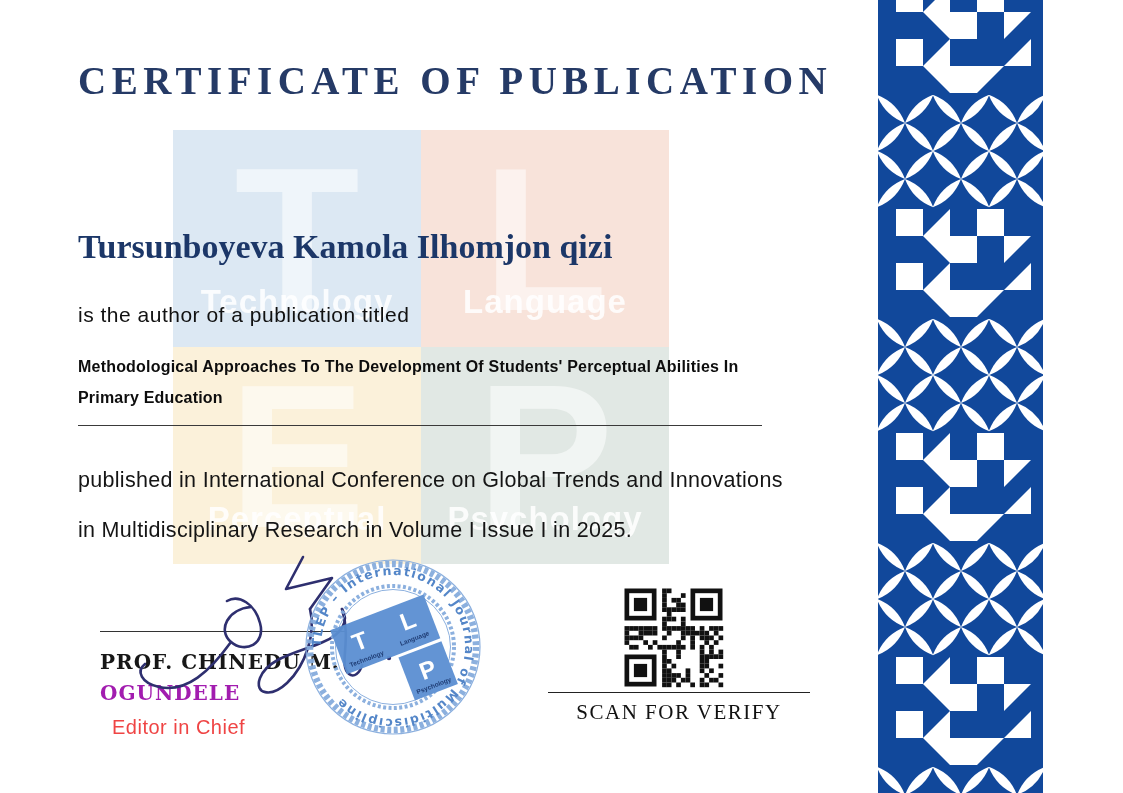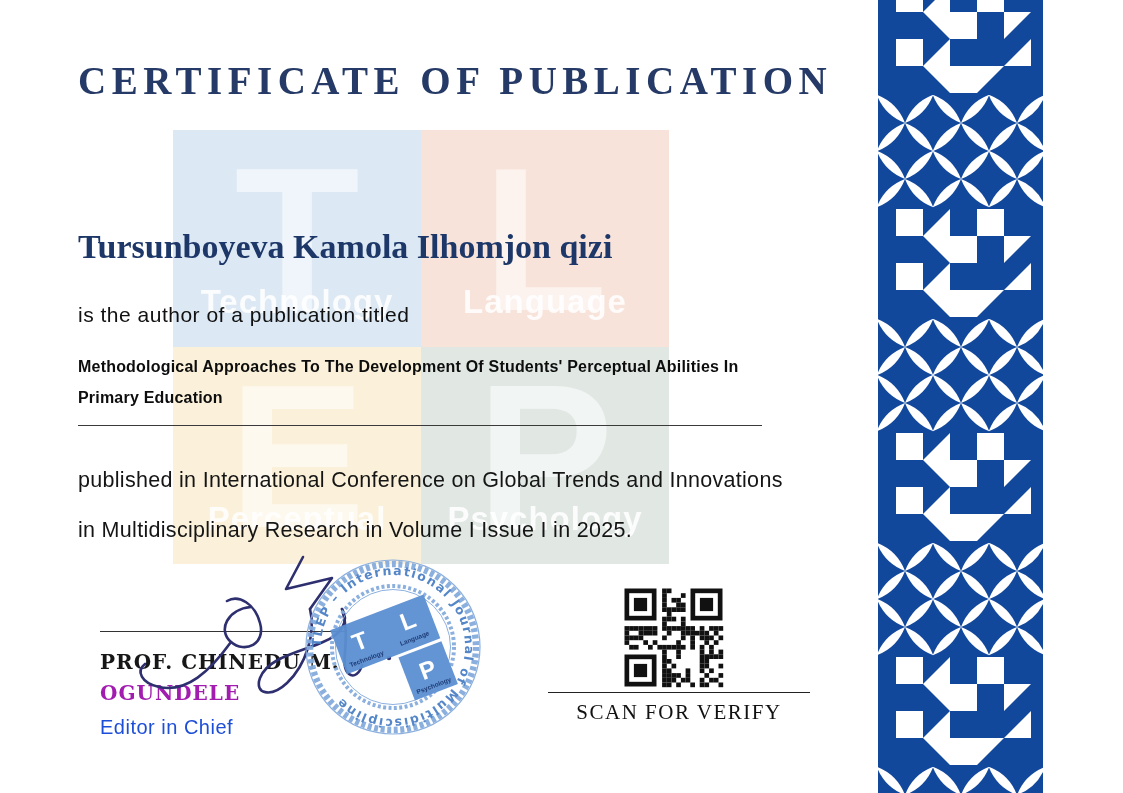--- a/index.html
+++ b/index.html
@@ -31,21 +31,21 @@
   .published{position:absolute;left:78px;top:455px;width:708px;font-size:21.5px;
       line-height:50px;color:#151515;letter-spacing:.3px;}
 
   
   .sig-line{position:absolute;left:100px;top:631px;width:245px;border-top:1.3px solid #333;}
   .sig-svg{position:absolute;left:90px;top:545px;z-index:4;}
   .prof1{position:absolute;left:100px;top:650px;font-family:"DejaVu Serif",serif;font-weight:bold;
       font-size:20px;letter-spacing:1px;color:#171717;}
   .prof2{position:absolute;left:100px;top:681px;font-family:"DejaVu Serif",serif;font-weight:bold;
       font-size:20px;letter-spacing:1px;color:#a21caf;}
-  .editor{position:absolute;left:100px;top:716px;font-size:20px;letter-spacing:.5px;color:#1d4ed8;text-align:right;}
+  .editor{position:absolute;left:112px;top:716px;font-size:20px;letter-spacing:.5px;color:#ef4444;text-align:right;}
 
   
   .stamp{position:absolute;left:303px;top:557px;z-index:5;}
 
   
   .qr{position:absolute;left:623px;top:587px;z-index:4;}
   .verify-line{position:absolute;left:548px;top:692px;width:262px;border-top:1.6px solid #222;}
   .verify-caption{position:absolute;left:548px;top:700px;width:262px;text-align:center;
       font-family:"Liberation Serif",serif;font-weight:normal;font-size:21px;letter-spacing:1.5px;color:#111;}
 

